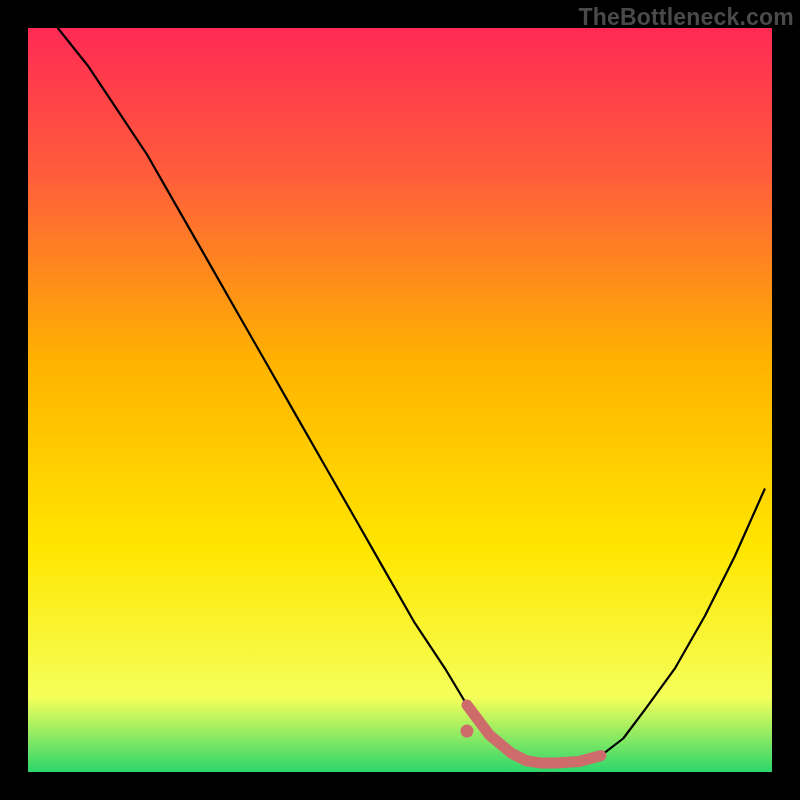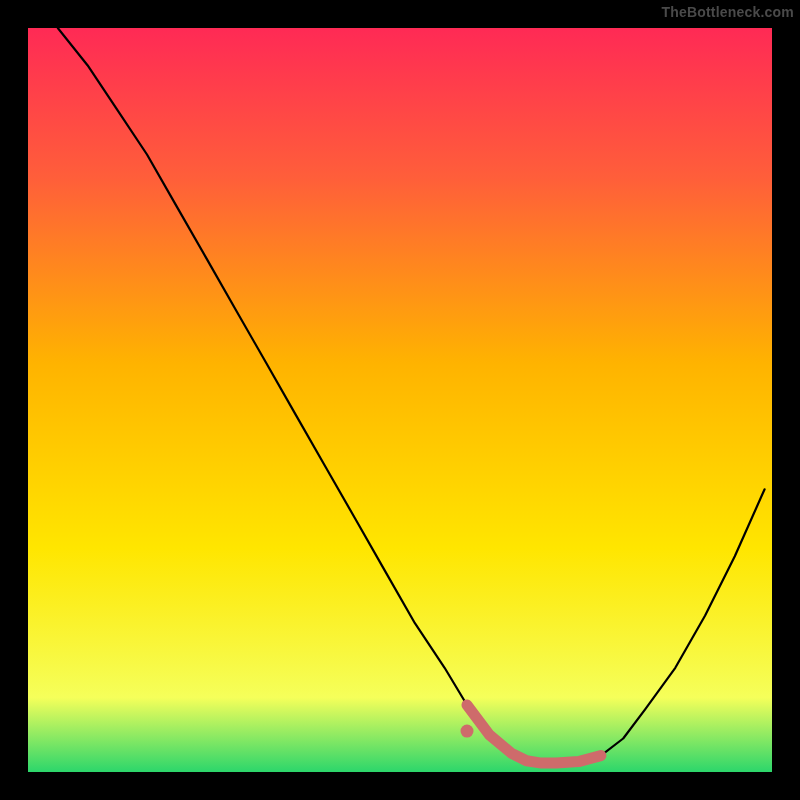--- a/index.html
+++ b/index.html
@@ -24,21 +24,21 @@
     inset: 0;
   }
   .gradient {
     position: absolute;
     inset: 0;
   }
   .watermark {
     position: absolute;
     top: 4px;
     right: 6px;
-    font-size: 14px;
+    font-size: 23px;
     font-weight: 600;
     color: #4a4a4a;
     letter-spacing: 0.2px;
   }
   svg.curve {
     position: absolute;
     inset: 0;
   }
 </style>
 </head>

